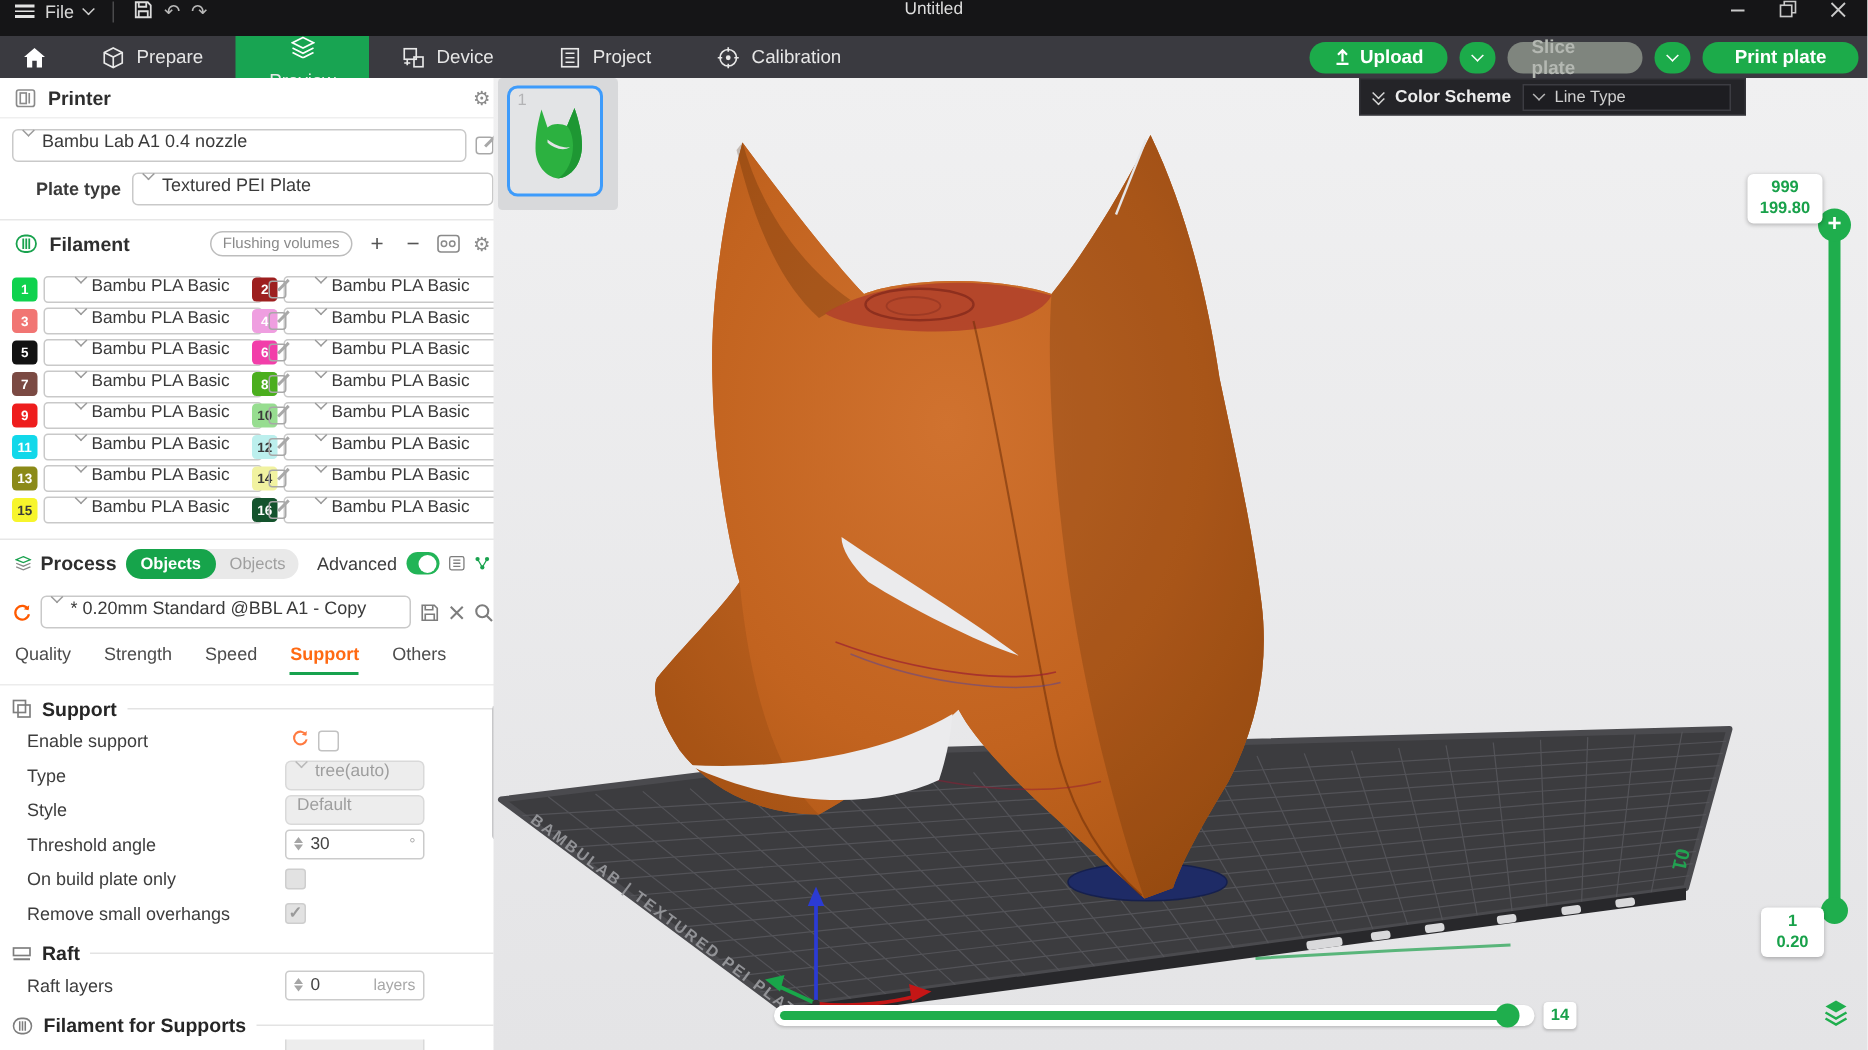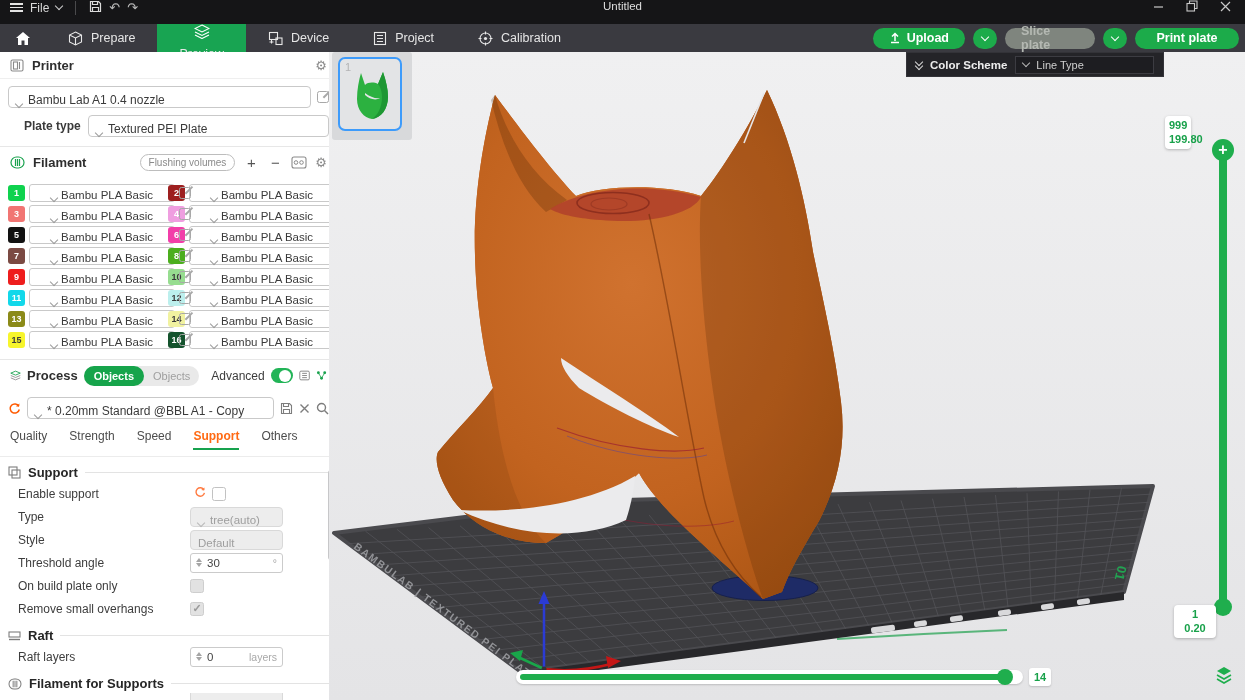--- a/index.html
+++ b/index.html
@@ -33,21 +33,21 @@
   .split-chev { width:24px; height:21px; border-radius:11px; background:#1cab4a; display:flex; align-items:center; justify-content:center; }
   .split-chev .chev-sm { border-color:#fff; }
 
   
   .sidebar { position:absolute; left:0; top:52px; width:338px; height:648px; background:#ffffff;
     border-right:1px solid #d4d4d6; overflow:hidden; font-size:12px; color:#404040; }
   .sec-hdr { display:flex; align-items:center; gap:8px; height:27px; padding:0 10px; border-bottom:1px solid #efefef; }
   .sec-hdr .t { font-size:13px; font-weight:bold; color:#2e2e2e; }
   .sec-hdr .sp { flex:1; }
   .gear { color:#8b8b8b; font-size:13px; line-height:1; }
-  .combo { display:flex; align-items:flex-end; gap:6px; height:22px; border:1px solid #c9c9c9; border-radius:4px;
+  .combo { display:flex; align-items:flex-start; gap:6px; height:22px; border:1px solid #c9c9c9; border-radius:4px;
     background:#fff; padding:0 7px; color:#3a3a3a; font-size:12px; }
   .combo.dis { background:#ededed; border-color:#d9d9d9; color:#9e9e9e; }
   .chev { display:inline-block; width:6px; height:6px; border-right:1.4px solid #9a9a9a; border-bottom:1.4px solid #9a9a9a; transform:rotate(45deg); margin-top:-3px; flex:none; }
   .edit-ic { position:relative; display:inline-block; width:12px; height:12px; border:1.2px solid #a8a8a8; border-radius:2.5px; flex:none; }
   .edit-ic::after { content:""; position:absolute; width:1.6px; height:10px; background:#a8a8a8; transform:rotate(45deg); top:-3px; right:0px; }
   .row { display:flex; align-items:center; }
   .printer-combo-row { margin:7px 8px 0 8px; gap:6px; }
   .printer-combo-row .combo { flex:1; }
   .plate-row { margin:7px 8px 0 8px; gap:0; }
   .plate-row .lbl { width:80px; font-weight:bold; color:#3a3a3a;padding-left:16px; }
@@ -105,21 +105,21 @@
   .dbl-chev .chev-sm { border-color:#d8d8d8; margin-top:-2px; }
   .cb-drop { flex:1; height:18px; background:#1d1d21; border:1px solid #3c3c42; display:flex; align-items:center; gap:7px; padding:0 7px; color:#cfcfcf; font-size:11px; }
   .cb-drop .chev { border-color:#b5b5b5; }
   
   .vtrack { position:absolute; left:890px; top:98px; width:8px; height:458px; background:#1fae4d; border-radius:4px; }
   .vhandle-top { position:absolute; left:883px; top:87px; width:22px; height:22px; border-radius:50%; background:#1fae4d;
     color:#fff; display:flex; align-items:center; justify-content:center; font-size:16px; font-weight:bold; line-height:1; }
   .vhandle-bot { position:absolute; left:885px; top:546px; width:18px; height:18px; border-radius:50%; background:#1fae4d; }
   .tip { position:absolute; background:#fff; border-radius:4px; box-shadow:0 1px 3px rgba(0,0,0,.25);
     color:#18a14a; font-size:11px; font-weight:bold; text-align:center; line-height:1.3; padding:2px 4px; }
-  .tip-top { left:836px; top:64px; width:26px; }
+  .tip-top { left:836px; top:64px; width:50px; }
   .tip-bot { left:845px; top:553px; width:42px; }
   
   .htrack { position:absolute; left:187px; top:618px; width:507px; height:14px; background:#fff; border-radius:7px; box-shadow:0 1px 2px rgba(0,0,0,.18); }
   .hfill { position:absolute; left:4px; top:4px; width:483px; height:6px; background:#1fae4d; border-radius:3px; }
   .hhandle { position:absolute; left:481px; top:-1px; width:16px; height:16px; border-radius:50%; background:#1fae4d; }
   .hlabel { position:absolute; left:700px; top:616px; width:22px; height:18px; background:#fff; border-radius:3px;
     color:#18a14a; font-size:11px; font-weight:bold; display:flex; align-items:center; justify-content:center; box-shadow:0 1px 2px rgba(0,0,0,.18); }
   .layers-btn { position:absolute; left:886px; top:614px; }
 </style>
 </head>

